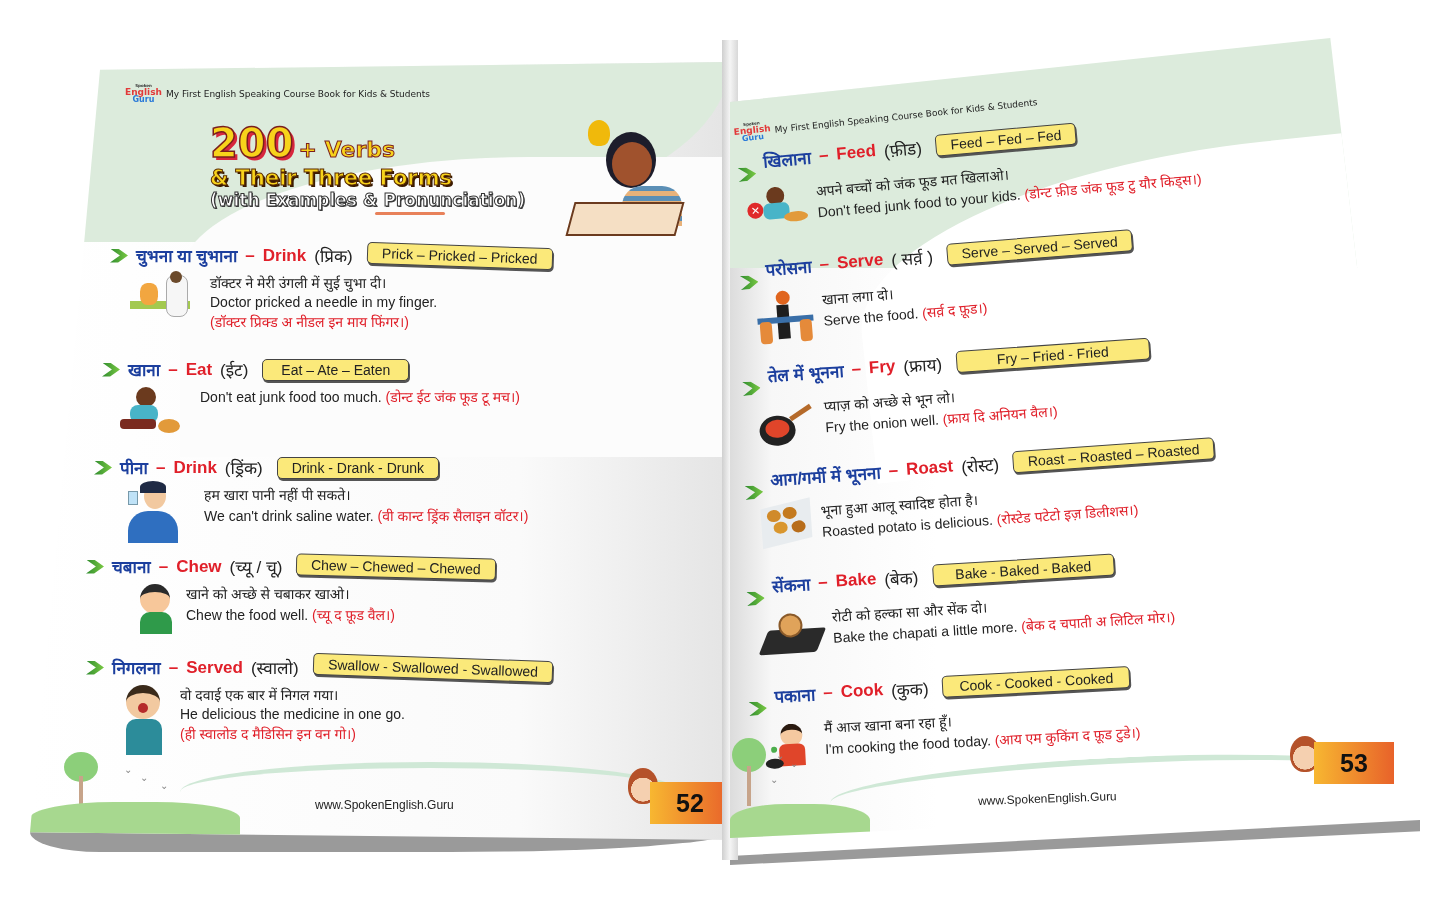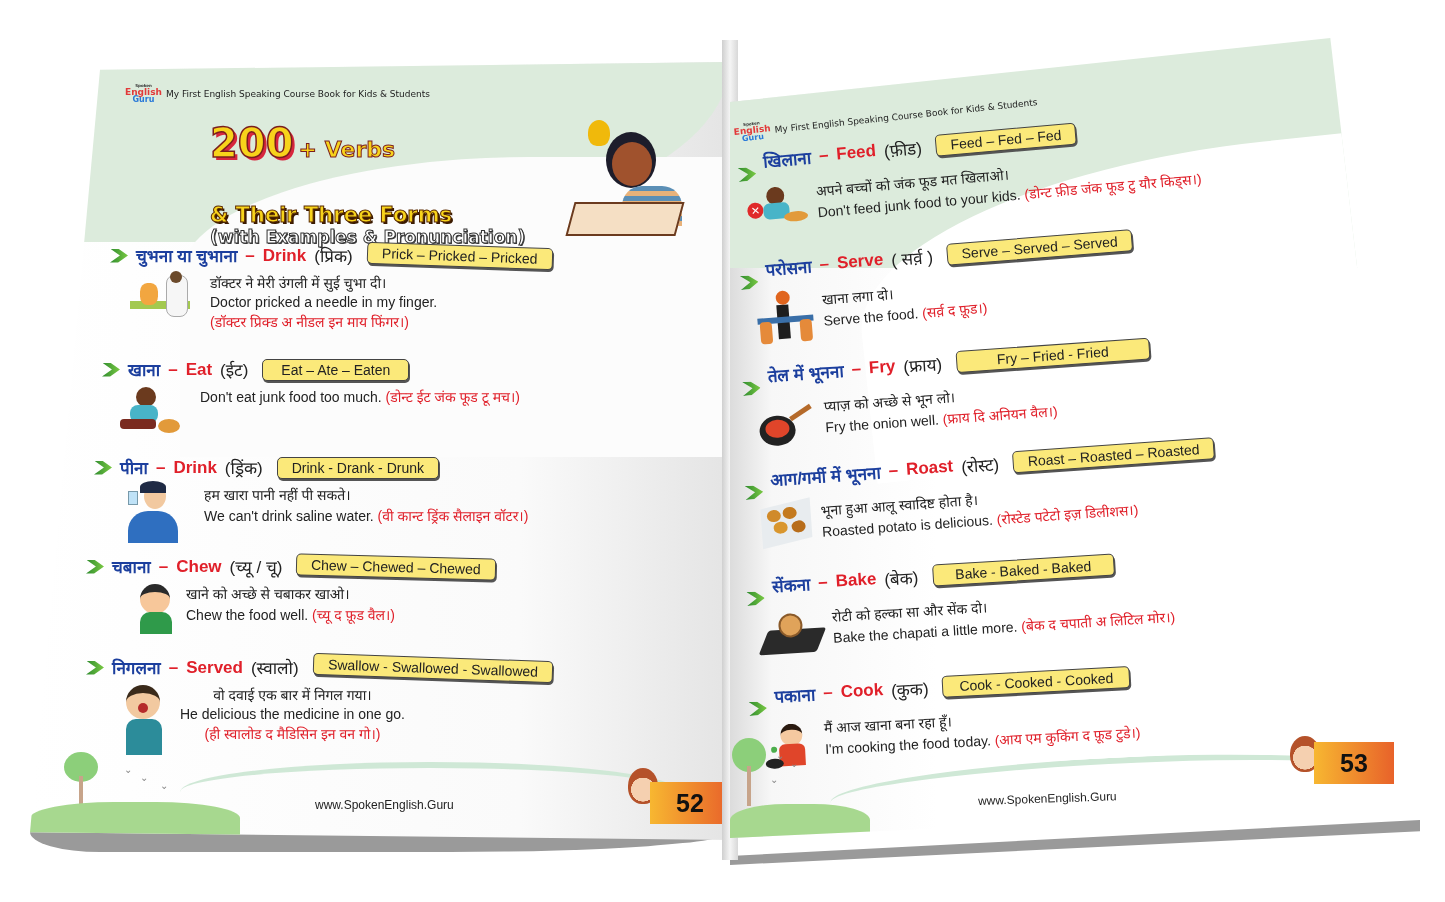--- a/index.html
+++ b/index.html
@@ -54,21 +54,21 @@
   .logo .l3 { color: #2a7ad8; font-size: 8px; }
 
   .title-block { position: absolute; left: 180px; top: 58px; text-align: left; width: 400px; }
   .title-200 {
     font-family: "DejaVu Sans", sans-serif; font-weight: bold; font-size: 40px; color: #f7d31b;
     -webkit-text-stroke: 1.5px #7a1d1d; text-shadow: 3px 3px 0 #d7263d;
   }
   .title-plus { font-weight: bold; font-size: 22px; color: #f7d31b; -webkit-text-stroke: 1px #7a1d1d; }
   .title-line {
     font-weight: bold; color: #f7d31b; -webkit-text-stroke: 1px #5a2a00;
-    text-shadow: 2px 2px 0 #3a1a00; font-size: 21px; margin-top: 37px;
+    text-shadow: 2px 2px 0 #3a1a00; font-size: 21px;
   }
   .title-sub {
     font-weight: bold; color: #ffffff; -webkit-text-stroke: 1px #333;
     text-shadow: 1px 1px 0 #444; font-size: 17px;
   }
   .title-underline { width: 70px; height: 3px; background: #e8815a; border-radius: 2px; margin: 2px auto 0 auto; }
 
   .verb {
     position: absolute; font-family: "Liberation Sans", sans-serif;
   }
@@ -270,21 +270,21 @@
 
     <div class="verb" style="left:56px; top:594px;">
       <div class="verb-head">
         <span class="arrow-chevron"></span>
         <span class="hindi-word">निगलना</span>
         <span class="dash">–</span>
         <span class="eng-word">Served</span>
         <span class="pron">(स्वालो)</span>
         <span class="forms" style="transform:rotate(2deg);">Swallow - Swallowed - Swallowed</span>
       </div>
-      <div class="verb-body" style="margin-left:34px;text-align:center;">
+      <div class="verb-body" style="margin-left:34px;">
         <div class="illus" style="width:50px; height:80px;">
           <div style="position:absolute; left:6px; top:2px; width:34px; height:34px; border-radius:50%; background:#f2c9a0; border-top:8px solid #3a2a1a;"></div>
           <div style="position:absolute; left:18px; top:20px; width:10px; height:10px; border-radius:50%; background:#b52a2a;"></div>
           <div style="position:absolute; left:6px; top:36px; width:36px; height:36px; border-radius:10px 10px 0 0; background:#2c8c9a;"></div>
         </div>
         <div class="lines">
           <span class="hi-line">वो दवाई एक बार में निगल गया।</span>
           <span class="en-line">He delicious the medicine in one go.</span>
           <span class="tr">(ही स्वालोड द मैडिसिन इन वन गो।)</span>
         </div>

